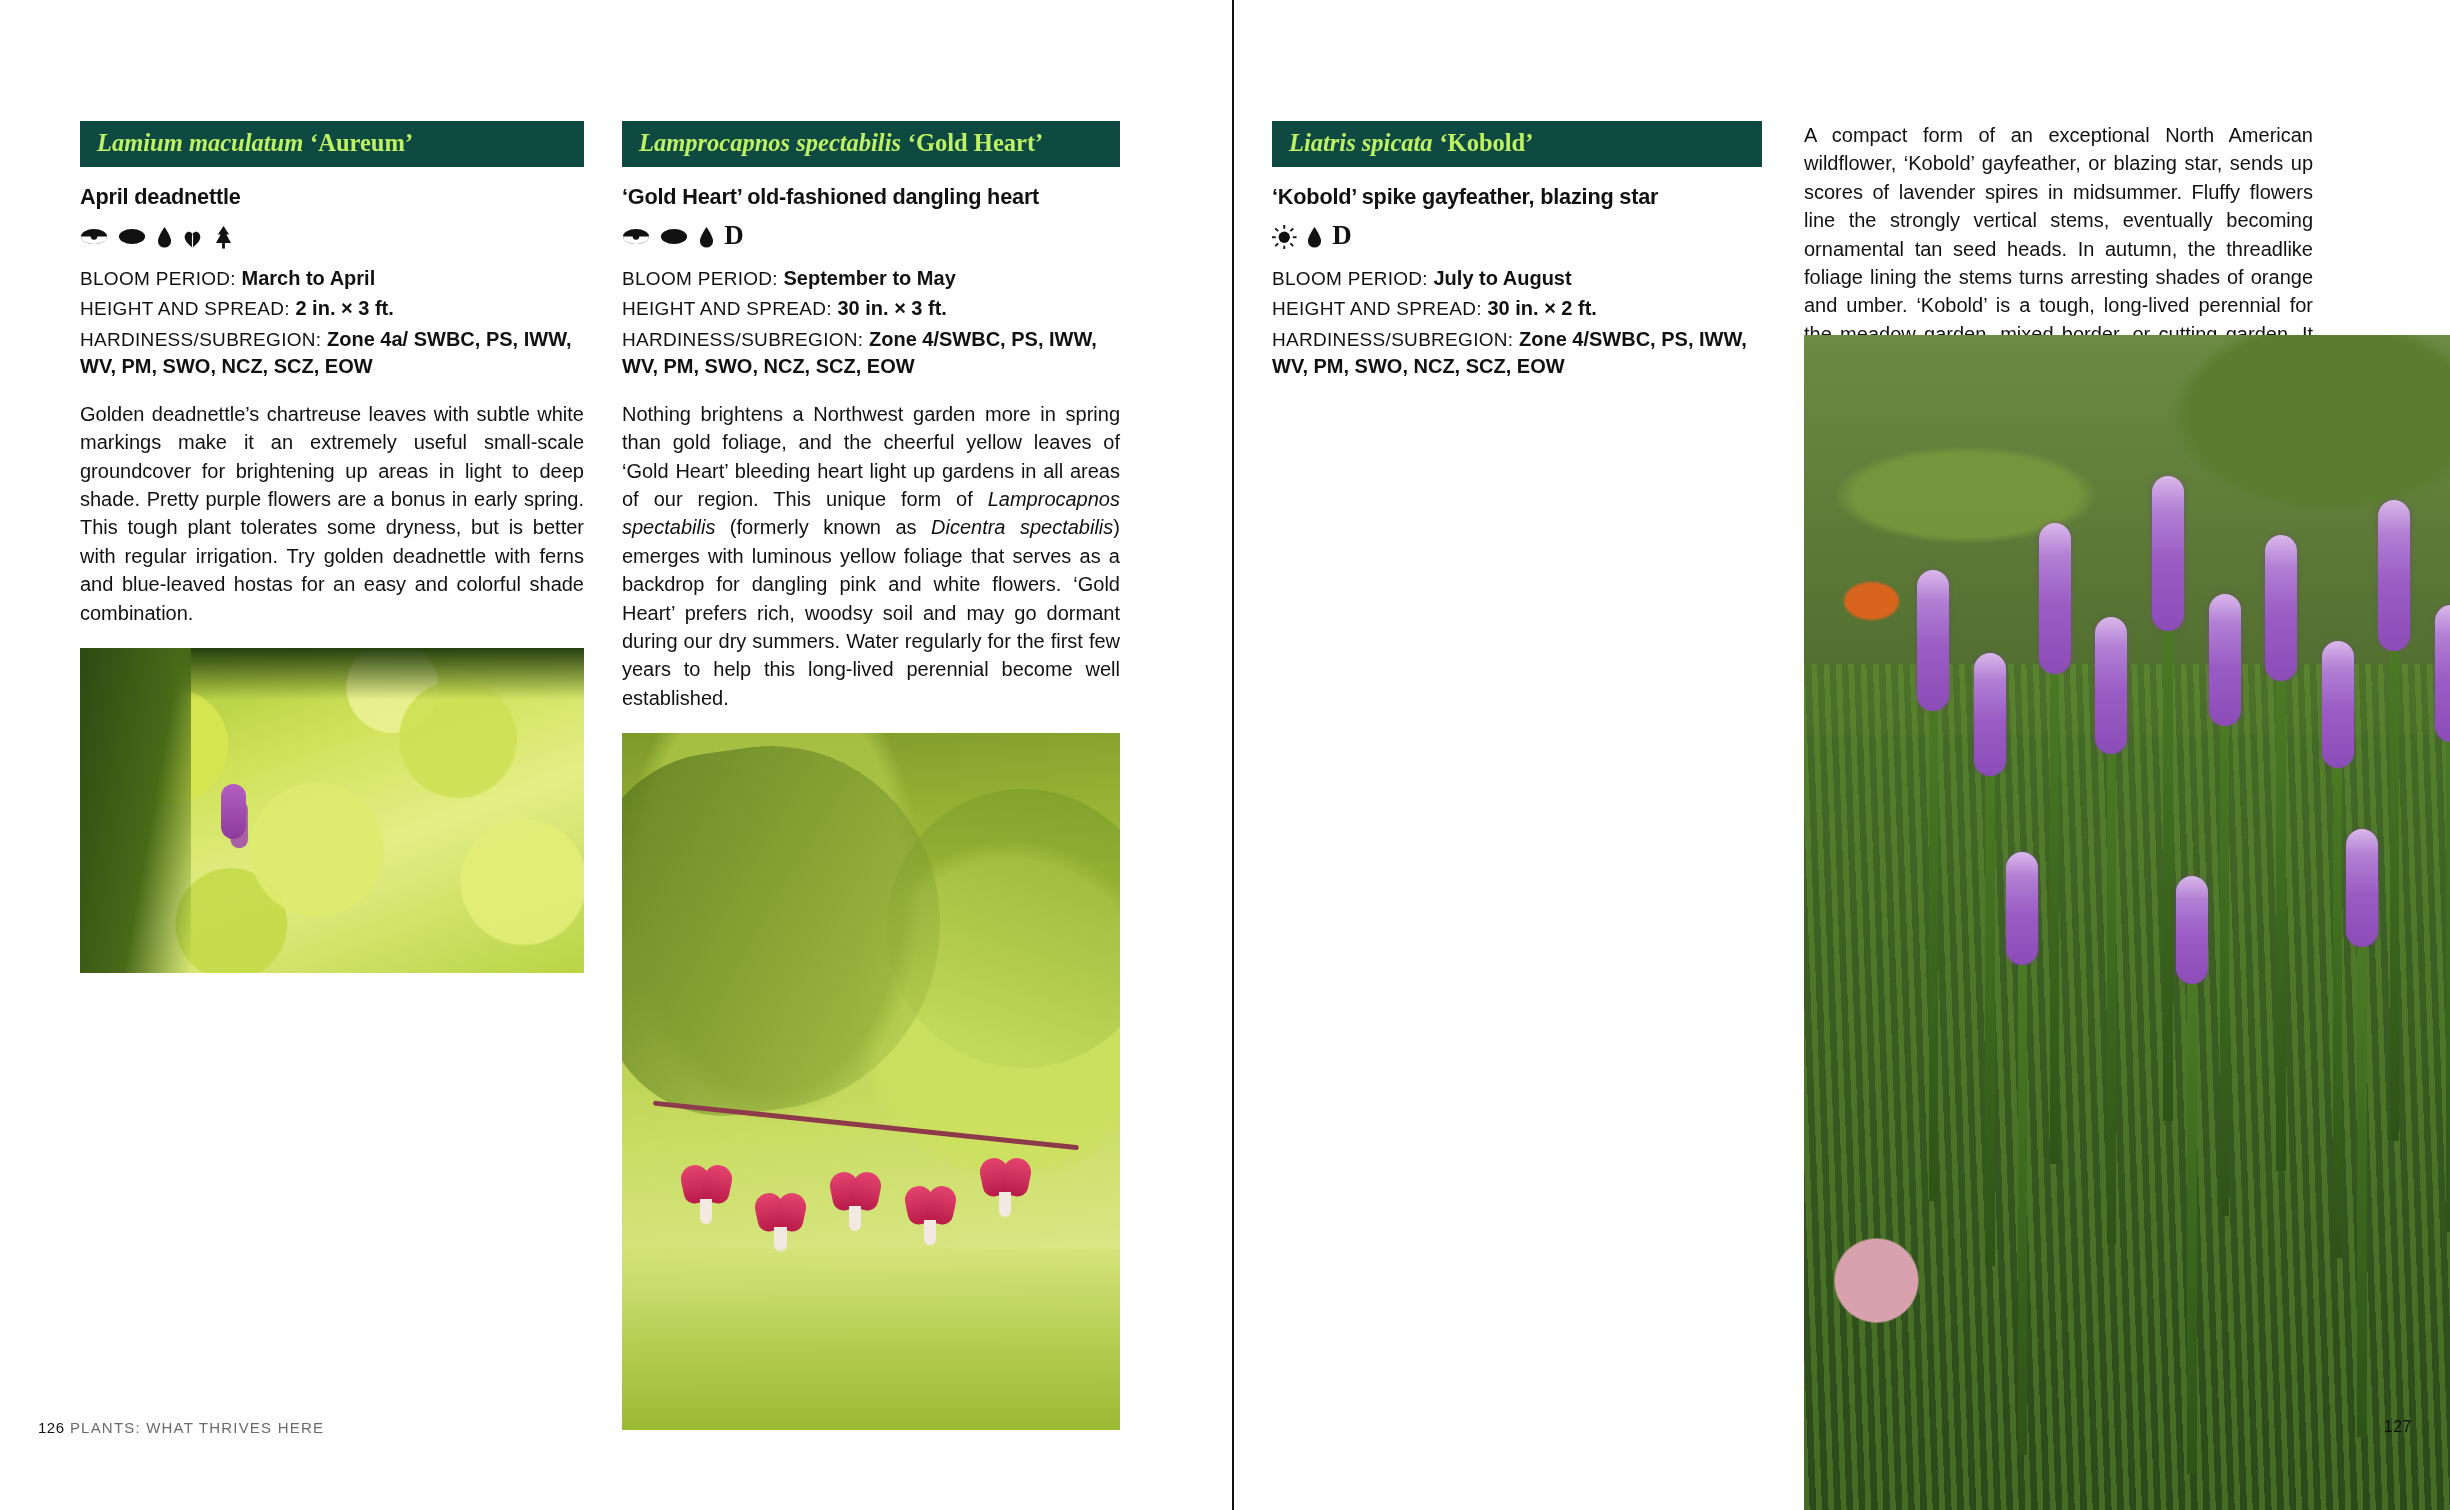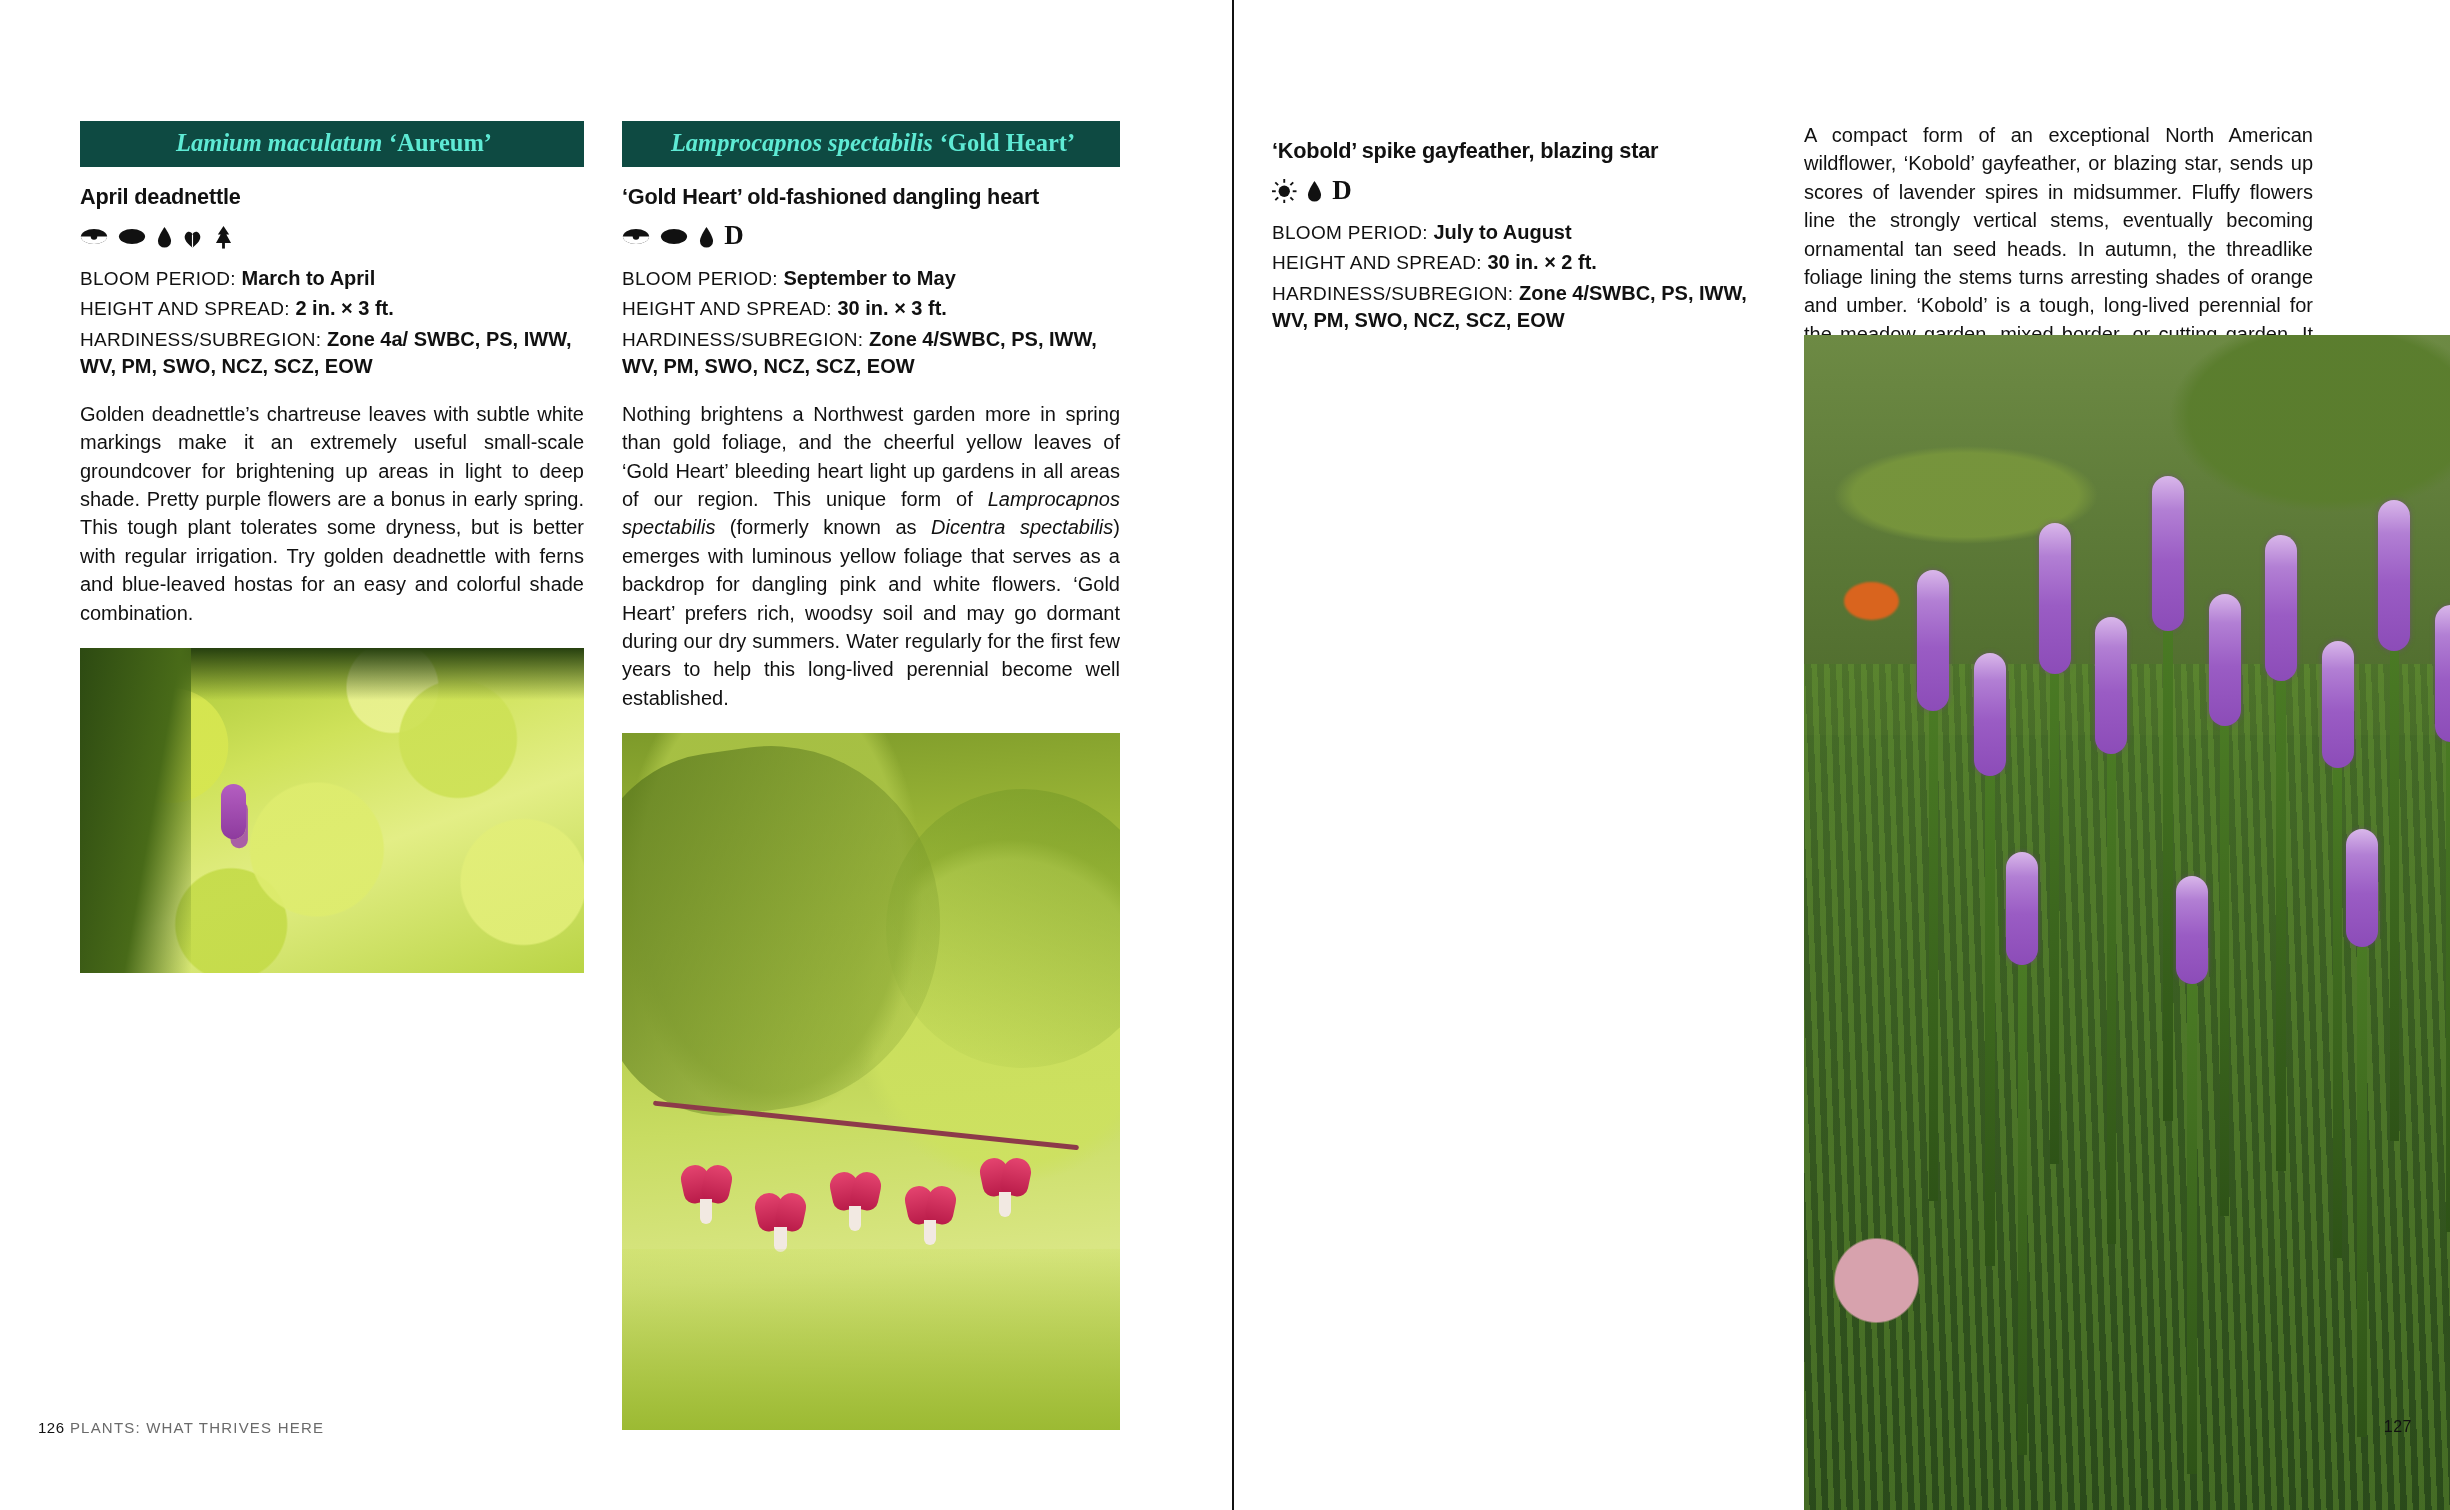--- a/index.html
+++ b/index.html
@@ -32,27 +32,26 @@
 
   
   .col-a { left: 80px;  width: 504px; }
   .col-b { left: 622px; width: 498px; }
   
   .col-c { left: 38px;  width: 490px; }
   .col-d { left: 570px; width: 509px; }
 
   .name-banner {
     background: #0e4a42;
-    color: #5eead4;
+    color: #bef264;
     padding: 8.5px 13px 10.4px 17px;
     font-size: 24.5px;
     line-height: 1.1;
     white-space: nowrap;
     overflow: hidden;
-    text-align: center;
   }
   .name-banner .sci {
     font-family: "Liberation Serif", serif;
     font-style: italic;
     font-weight: 700;
   }
   .name-banner .cv {
     font-family: "Liberation Serif", serif;
     font-style: normal;
     font-weight: 700;
@@ -395,20 +394,24 @@
 
     <div class="folio folio-left">
       <span class="num">126</span>
       <span>PLANTS: WHAT THRIVES HERE</span>
     </div>
   </div>
 
   <div class="page page-right">
 
     <div class="col col-c">
+      <div class="name-banner">
+        <span class="sci">Liatris spicata</span>
+        <span class="cv">‘Kobold’</span>
+      </div>
 
       <div class="common-name">‘Kobold’ spike gayfeather, blazing star</div>
 
       <div class="icon-row">
         <span>
           <svg width="24.5" height="24.5" viewBox="0 0 26 26">
               <circle cx="13" cy="13" r="6" fill="#111"></circle>
               <g stroke="#111" stroke-width="2">
                 <line x1="13" y1="0" x2="13" y2="4"></line>
                 <line x1="13" y1="22" x2="13" y2="26"></line>

